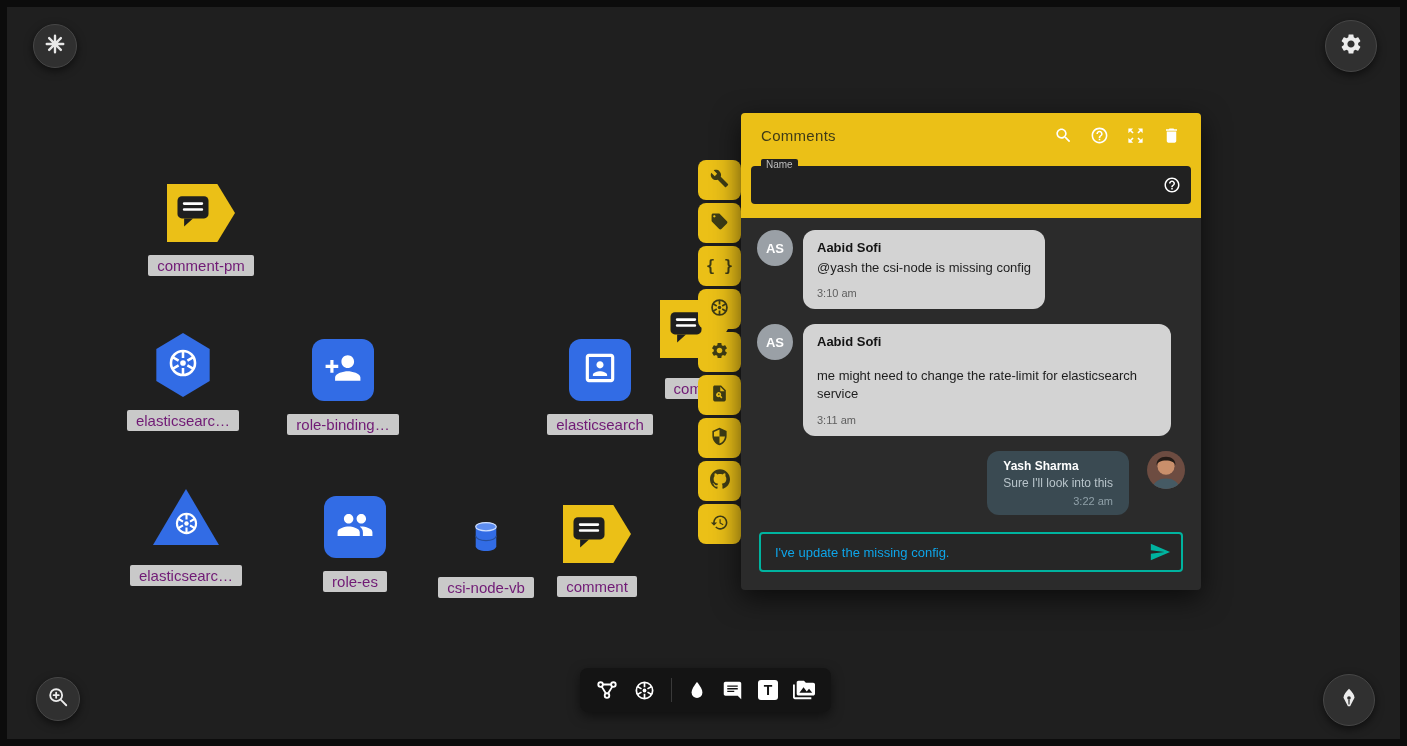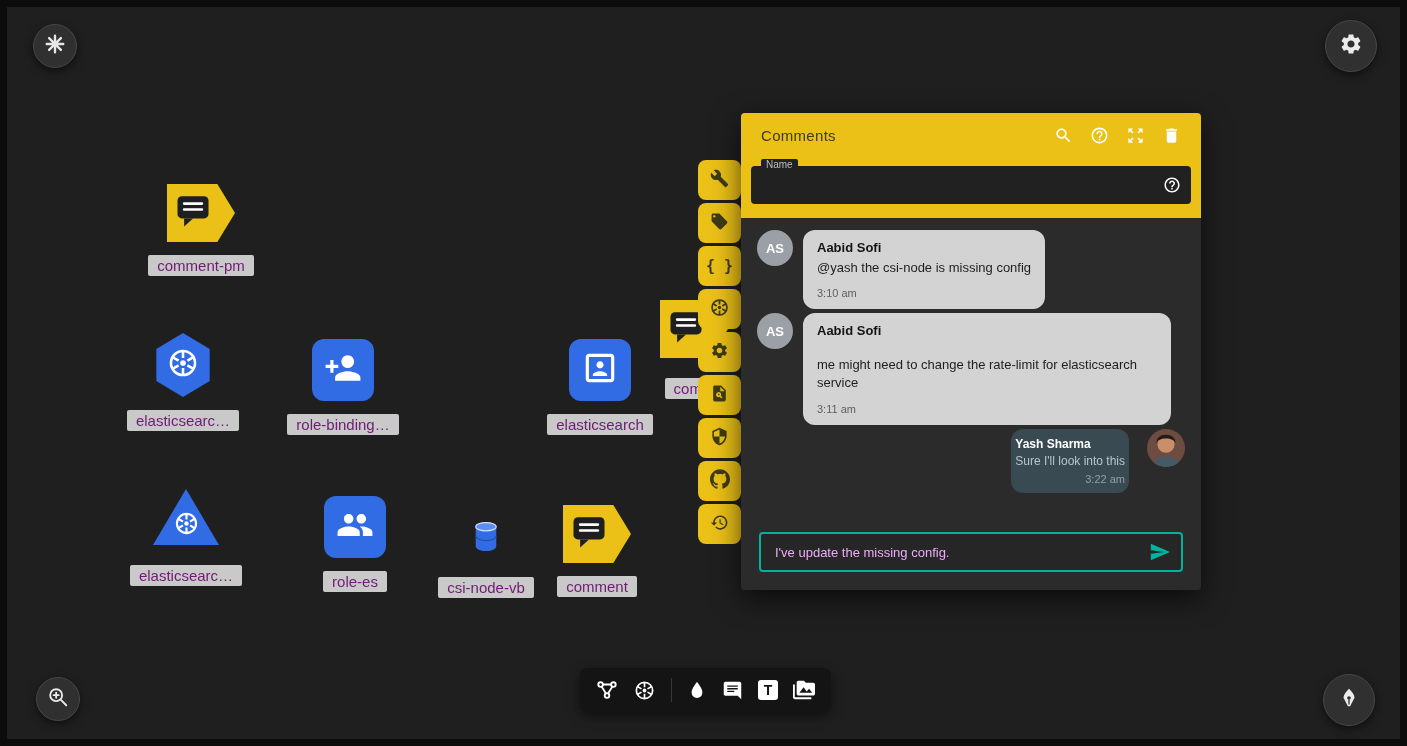--- a/index.html
+++ b/index.html
@@ -32,38 +32,38 @@
   .panel-header{flex:0 0 45px;background:#EBC017;display:flex;align-items:center;padding:0 20px}
   .panel-title{font-size:15px;color:#3f3b17;letter-spacing:.3px}
   .header-icons{margin-left:auto;display:flex;gap:17px;align-items:center}
   .hicon{display:flex;cursor:pointer}
   .name-block{flex:0 0 auto;background:#EBC017;padding:8px 10px 14px}
   .name-input{position:relative;background:#212121;border-radius:4px;height:38px;display:flex;align-items:center;padding:0 40px 0 12px}
   .float-label{position:absolute;top:-7px;left:10px;background:#212121;color:#bdbdbd;font-size:10px;padding:0 5px;border-radius:2px}
   .name-input input{background:transparent;border:none;outline:none;color:#ededed;font-size:14px;width:100%;font-family:inherit}
   .name-help{position:absolute;right:10px;display:flex;cursor:pointer}
 
-  .messages{flex:1;padding:12px 16px 0;display:flex;flex-direction:column;gap:4px;overflow:hidden}
+  .messages{flex:1;padding:12px 16px 0;display:flex;flex-direction:column;gap:15px;overflow:hidden}
   .msg{display:flex;gap:10px}
   .msg.right{justify-content:flex-end;align-items:flex-start}
   .avatar{width:36px;height:36px;border-radius:50%;background:#9aa0a6;color:#fff;font-size:13px;font-weight:bold;display:flex;align-items:center;justify-content:center;flex:0 0 36px}
   .bubble{background:#d3d3d3;border-radius:12px;padding:10px 14px;max-width:350px}
   .bname{font-weight:bold;font-size:13px;color:#141414}
   .btext{font-size:13px;color:#1e1e1e;margin-top:4px;line-height:1.4}
   .btext.gap-text{margin-top:18px}
   .btime{font-size:11px;color:#5f5f5f;margin-top:10px}
-  .bubble.dark{background:#3a4a52;padding:8px 4px}
+  .bubble.dark{background:#3a4a52;padding:8px 16px}
   .bubble.dark .bname{color:#fff;font-size:12px}
   .bubble.dark .btext{color:#b9c5cb;font-size:12px;margin-top:2px}
   .bubble.dark .btime{color:#8fa0a8;text-align:right;margin-top:4px}
   .photo-avatar{width:38px;height:38px;border-radius:50%;overflow:hidden;flex:0 0 38px;margin-left:8px}
 
   .chat-row{flex:0 0 auto;padding:12px 18px 18px;display:flex}
   .chat-box{flex:1;border:2px solid #00B39F;border-radius:4px;height:36px;display:flex;align-items:center;padding:0 10px 0 12px;background:#262626}
-  .chat-box input{flex:1;background:transparent;border:none;outline:none;color:#f0abfc;font-size:13px;font-family:inherit}
+  .chat-box input{flex:1;background:transparent;border:none;outline:none;color:#0ea5e9;font-size:13px;font-family:inherit}
   .send-btn{display:flex;cursor:pointer;margin-left:8px}
 
   
   .dock{position:absolute;left:573px;top:661px;height:44px;background:#141414;border-radius:8px;display:flex;align-items:center;gap:15px;padding:0 16px;box-shadow:0 4px 12px rgba(0,0,0,.5);z-index:8}
   .dock-item{display:flex;align-items:center;justify-content:center;cursor:pointer}
   .dock .divider{width:1px;height:24px;background:#3a3a3a}
   .t-icon{width:20px;height:20px;background:#fff;border-radius:3px;color:#141414;font-weight:bold;font-size:14px;display:flex;align-items:center;justify-content:center}
 </style>
 </head>
 <body>

